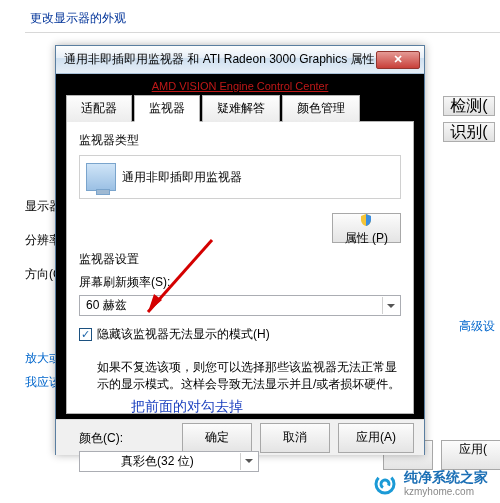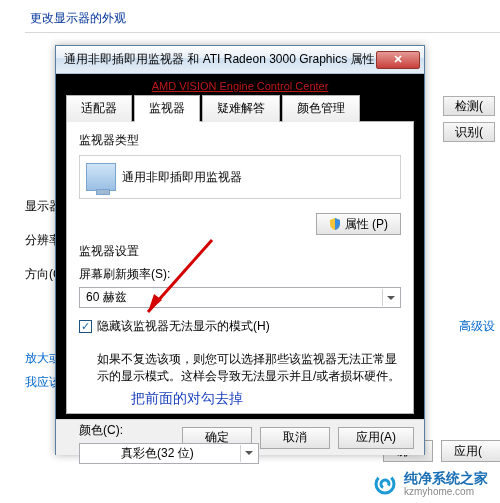--- a/index.html
+++ b/index.html
@@ -3,21 +3,21 @@
 <meta charset="utf-8">
 <style>
   * { box-sizing: border-box; margin: 0; padding: 0; font-family: "Microsoft YaHei", "Segoe UI", Tahoma, sans-serif; }
   body { width: 500px; height: 503px; background: #fff; overflow: hidden; position: relative; font-size: 12px; color: #000; }
 
   .bg-panel { position: absolute; left: 0; top: 0; width: 500px; height: 503px; background: #fff; }
   .bg-title { position: absolute; left: 30px; top: 10px; color: #003399; font-size: 12px; }
   .bg-divider { position: absolute; left: 25px; top: 32px; width: 480px; height: 1px; background: #d8d8d8; }
 
   .bg-label { position: absolute; font-size: 12px; color: #000; }
-  .bg-right-btn { position: absolute; width: 52px; height: 20px; border: 1px solid #adadad; background: linear-gradient(#f7f7f7,#e1e1e1); text-align: center; line-height: 18px; font-size: 12px; }
+  .bg-right-btn { position: absolute; width: 52px; height: 20px; border: 1px solid #adadad; background: linear-gradient(#f7f7f7,#e1e1e1); text-align: center; line-height: 18px; font-size: 16px; }
   .bg-link { color: #0066cc; position: absolute; font-size: 12px; }
 
   
   .dlg { position: absolute; left: 55px; top: 45px; width: 370px; height: 410px; border: 1px solid #5a7ea0; background: #fff; box-shadow: 0 0 8px rgba(0,0,0,0.3); }
   .dlg-title { height: 28px; background: linear-gradient(#fdfefe,#e6eef7 45%,#cfe0f0 46%,#e6eef7); border-bottom: 1px solid #a9c1d9; display: flex; align-items: center; padding: 0 4px 0 8px; }
   .dlg-title-text { font-size: 12px; color: #000; flex: 1; white-space: nowrap; overflow: hidden; }
   .dlg-x { width: 44px; height: 18px; background: linear-gradient(#e59a95,#c8403a); border: 1px solid #93352f; border-radius: 2px; display: flex; align-items: center; justify-content: center; }
   .dlg-x span { color: #fff; font-size: 11px; font-weight: bold; }
 
   .dlg-body { padding: 6px 10px 0 10px; height: 345px; position: relative; background: #000000; }
@@ -33,21 +33,21 @@
   .tabpage { background: #fff; border: 1px solid #b5b5b5; border-top: none; height: 292px; padding: 10px 12px 8px 12px; position: relative; }
 
   .sect-label { font-size: 12px; margin-bottom: 6px; }
 
   .mon-box { border: 1px solid #d0d0d0; background: #fff; height: 44px; display: flex; align-items: center; padding-left: 6px; gap: 6px; margin-bottom: 14px; }
   .mon-icon { width: 30px; height: 28px; background: linear-gradient(#cfe4f7,#9bc0e4); border: 1px solid #7aa4cc; position: relative; flex-shrink: 0; }
   .mon-icon::after { content: ""; position: absolute; left: 9px; bottom: -5px; width: 12px; height: 4px; background: #9fb9d2; border: 1px solid #7aa4cc; }
   .mon-text { font-size: 12px; }
 
   .prop-btn-row { display: flex; justify-content: flex-end; margin-bottom: 8px; }
-  .btn { height: 22px; padding: 0 12px; border: 1px solid #a8a8a8; background: linear-gradient(#fcfcfc,#e4e4e4); font-size: 12px; display: inline-flex; align-items: center; gap: 4px; cursor: default; }
+  .btn { height: 30px; padding: 0 12px; border: 1px solid #a8a8a8; background: linear-gradient(#fcfcfc,#e4e4e4); font-size: 12px; display: inline-flex; align-items: center; gap: 4px; cursor: default; flex-direction: column; }
   .shield { width: 12px; height: 12px; display: inline-block; }
   .shield svg { width: 12px; height: 12px; }
 
   .row { display: flex; align-items: center; gap: 6px; margin: 4px 0; }
   .row label { font-size: 12px; }
 
   .select { flex: 1; height: 21px; border: 1px solid #abadb3; background: #fff; display: flex; align-items: center; justify-content: space-between; padding: 0 2px 0 6px; font-size: 12px; }
   .select .chev { width: 16px; height: 17px; border-left: 1px solid #d0d0d0; display: flex; align-items: center; justify-content: center; }
   .chev svg { width: 8px; height: 8px; }
 
@@ -65,21 +65,21 @@
   
   .dlg-footer { height: 36px; background: #f0f0f0; border-top: 1px solid #dcdcdc; display: flex; justify-content: flex-end; align-items: center; gap: 8px; padding-right: 10px; }
 
   
   .bg-bottom-btns { position: absolute; right: -5px; top: 440px; display: flex; gap: 8px; }
 
   
   .wm { position: absolute; right: 12px; bottom: 6px; display: flex; align-items: center; gap: 6px; }
   .wm-logo { width: 26px; height: 26px; }
   .wm-txt { display: flex; flex-direction: column; line-height: 1.1; }
-  .wm-cn { font-size: 14px; font-weight: bold; color: #1b6fb5; }
+  .wm-cn { font-size: 14px; font-weight: bold; color: #1b6fb5; font-family: Liberation Mono, monospace; }
   .wm-url { font-size: 10px; color: #888; }
 </style>
 </head>
 <body>
 
 <div class="bg-panel">
   <div class="bg-title">更改显示器的外观</div>
   <div class="bg-divider"></div>
 
   <div class="bg-right-btn" style="right:5px; top:96px;">检测(</div>

